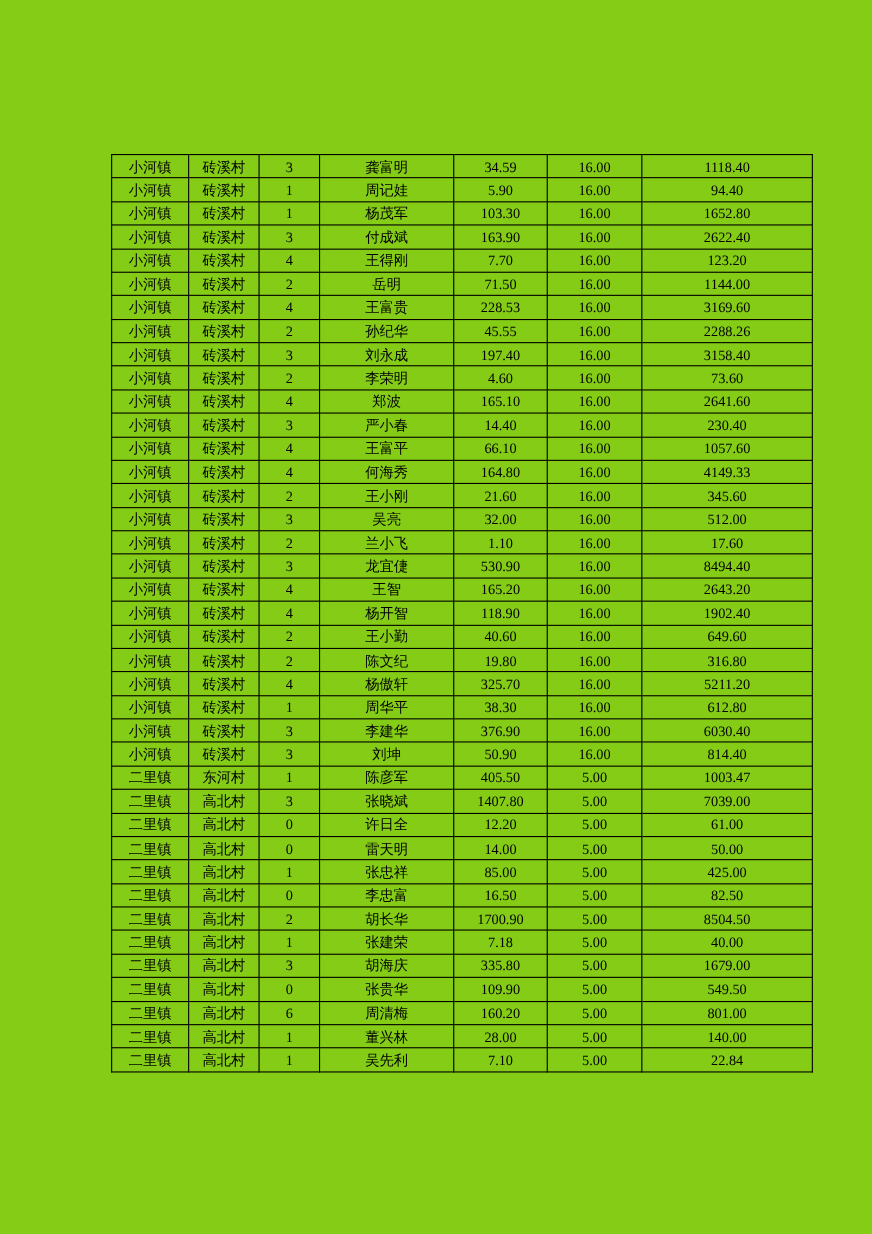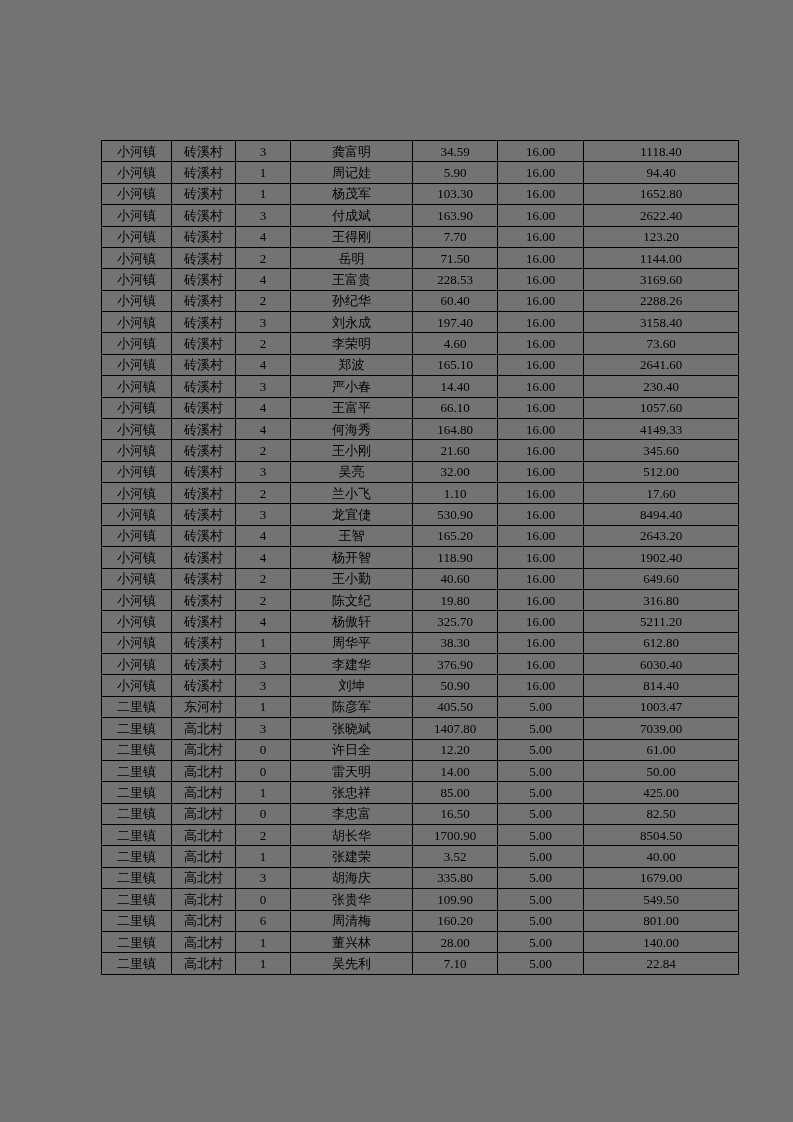--- a/index.html
+++ b/index.html
@@ -4,21 +4,21 @@
 <style>
   * { margin: 0; padding: 0; box-sizing: border-box; }
   html, body {
     background: #ffffff;
     font-family: "Liberation Serif", "DejaVu Serif", serif;
   }
   .page {
     position: relative;
     width: 793px;
     height: 1122px;
-    background: #737373;
+    background: #84cc16;
     overflow: hidden;
   }
   table.data-table {
     position: absolute;
     left: 101px;
     top: 140px;
     width: 637px;
     height: 835px;
     border-collapse: collapse;
     table-layout: fixed;
@@ -111,21 +111,21 @@
           <td>王富贵</td>
           <td>228.53</td>
           <td>16.00</td>
           <td>3169.60</td>
         </tr>
         <tr>
           <td>小河镇</td>
           <td>砖溪村</td>
           <td>2</td>
           <td>孙纪华</td>
-          <td>60.40</td>
+          <td>45.55</td>
           <td>16.00</td>
           <td>2288.26</td>
         </tr>
         <tr>
           <td>小河镇</td>
           <td>砖溪村</td>
           <td>3</td>
           <td>刘永成</td>
           <td>197.40</td>
           <td>16.00</td>
@@ -345,21 +345,21 @@
           <td>胡长华</td>
           <td>1700.90</td>
           <td>5.00</td>
           <td>8504.50</td>
         </tr>
         <tr>
           <td>二里镇</td>
           <td>高北村</td>
           <td>1</td>
           <td>张建荣</td>
-          <td>3.52</td>
+          <td>7.18</td>
           <td>5.00</td>
           <td>40.00</td>
         </tr>
         <tr>
           <td>二里镇</td>
           <td>高北村</td>
           <td>3</td>
           <td>胡海庆</td>
           <td>335.80</td>
           <td>5.00</td>

